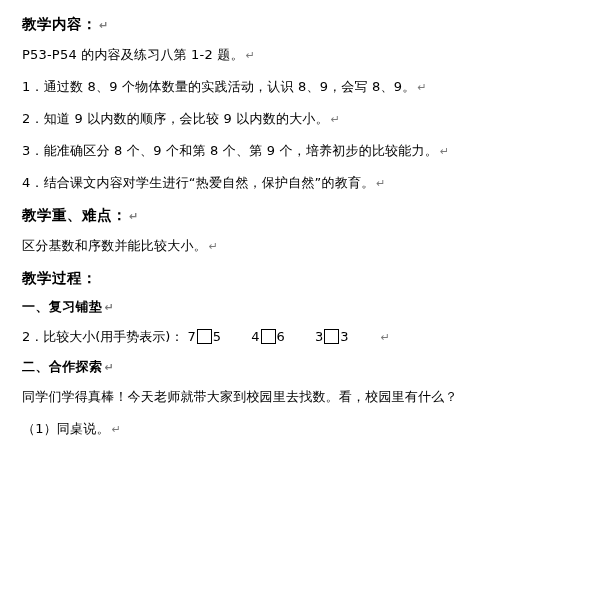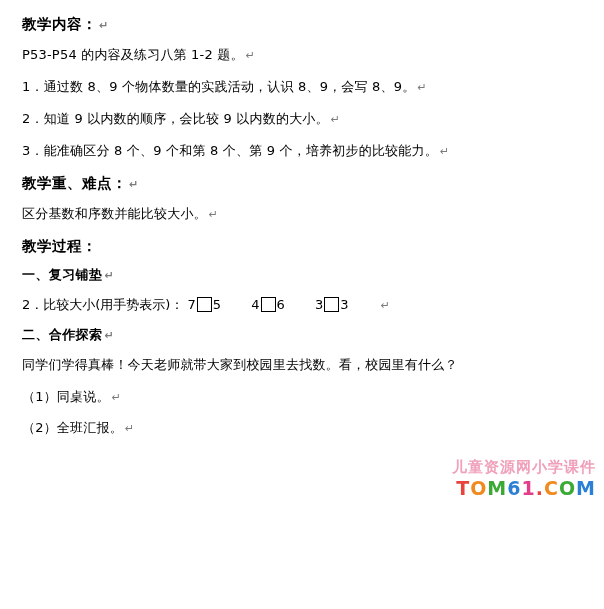--- a/index.html
+++ b/index.html
@@ -124,20 +124,23 @@
   </div>
 
   <div class="num-line">
     <span>2．知道 9 以内数的顺序，会比较 9 以内数的大小。</span><span class="pilcrow">↵</span>
   </div>
 
   <div class="num-line">
     <span>3．能准确区分 8 个、9 个和第 8 个、第 9 个，培养初步的比较能力。</span><span class="pilcrow">↵</span>
   </div>
 
+  <div class="num-line">
+    <span>4．结合课文内容对学生进行“热爱自然，保护自然”的教育。</span><span class="pilcrow">↵</span>
+  </div>
 
   <div class="h-line">
     <span>教学重、难点：</span><span class="pilcrow">↵</span>
   </div>
 
   <div class="p-line">
     <span>区分基数和序数并能比较大小。</span><span class="pilcrow">↵</span>
   </div>
 
   <div class="h-line">
@@ -169,22 +172,15 @@
 
 
   <div class="p-line">
     <span>同学们学得真棒！今天老师就带大家到校园里去找数。看，校园里有什么？</span><span class="pilcrow"></span>
   </div>
 
   <div class="indent-line">
     <span>（1）同桌说。</span><span class="pilcrow">↵</span>
   </div>
 
-  <div class="indent-line">
-    <span>（2）全班汇报。</span><span class="pilcrow">↵</span>
-  </div>
 
-  <div class="watermark">
-    <div class="wm-text">儿童资源网小学课件</div>
-    <div class="wm-logo"><span class="c-red">T</span><span class="c-org">O</span><span class="c-grn">M</span><span class="c-blu">6</span><span class="c-pnk">1</span><span class="c-red">.</span><span class="c-org">C</span><span class="c-grn">O</span><span class="c-blu">M</span></div>
-  </div>
 
 </div>
 
 </body></html>

